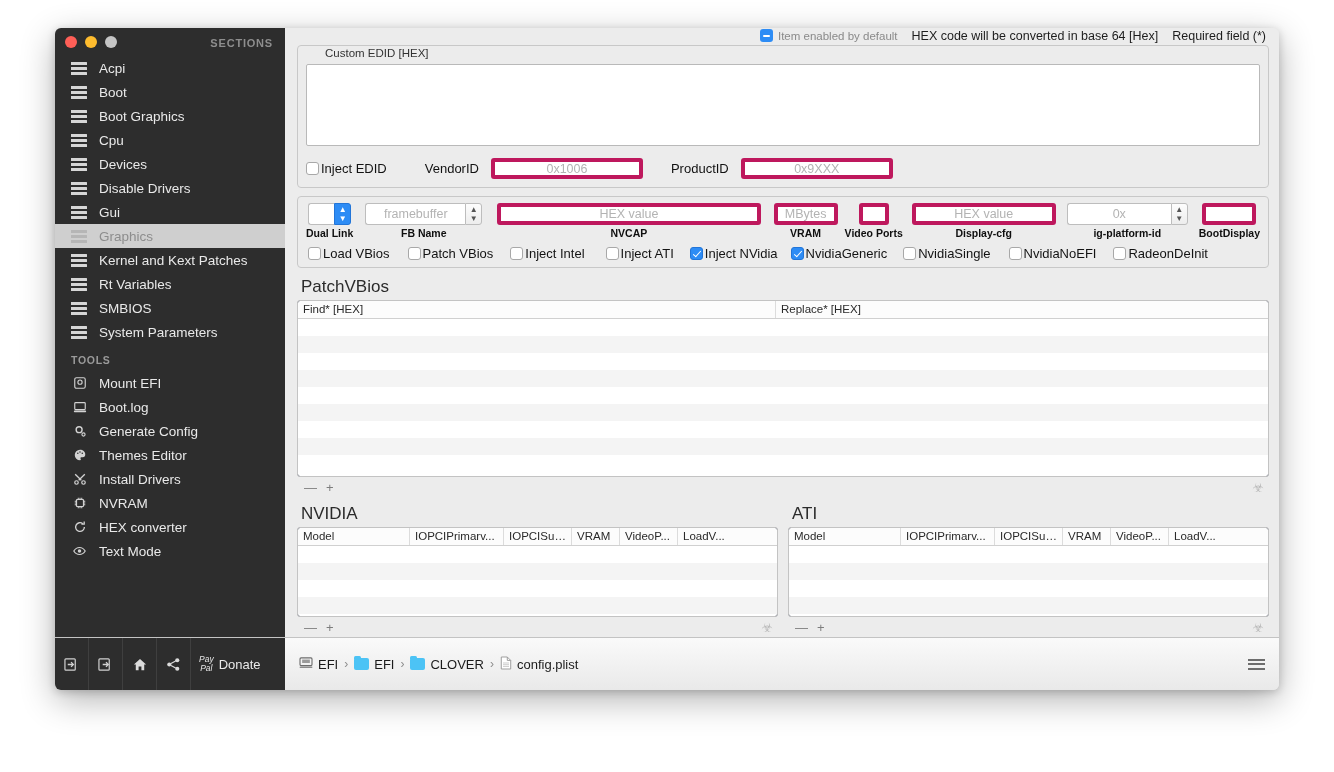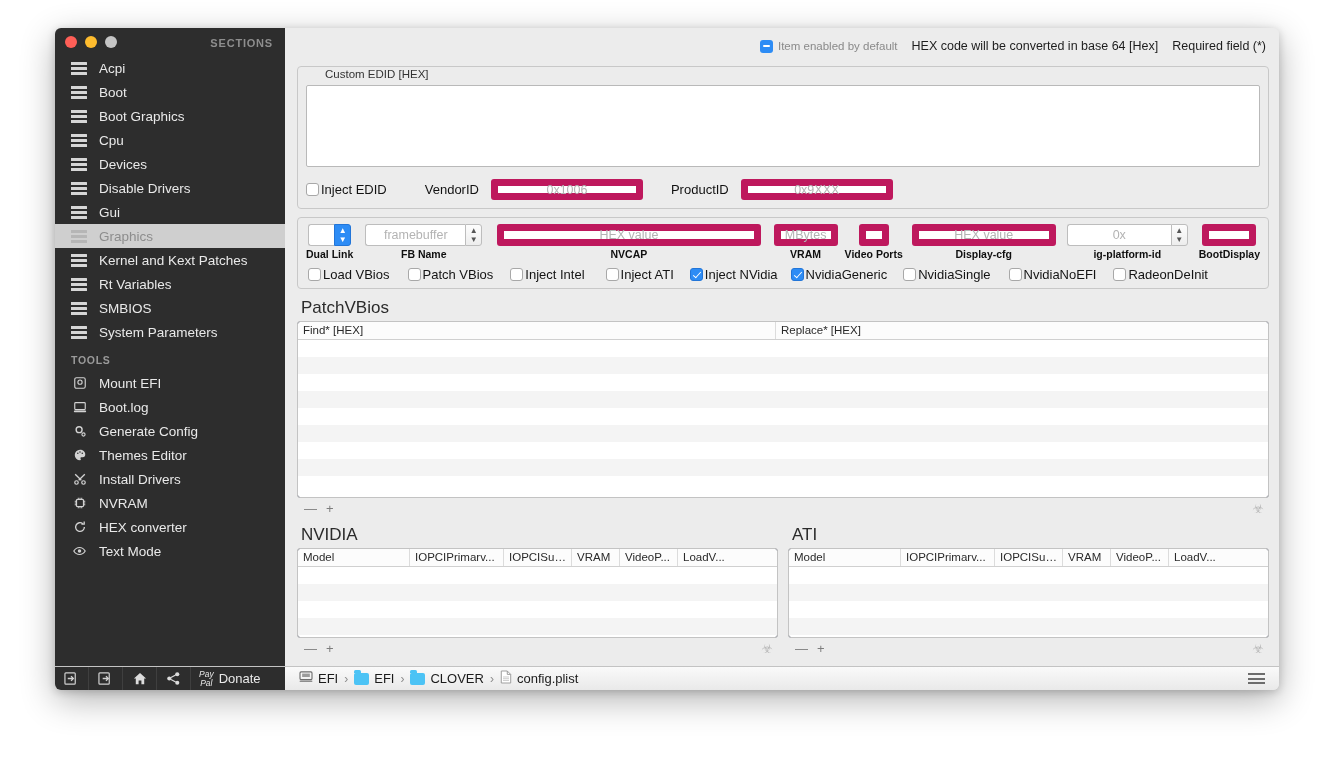--- a/index.html
+++ b/index.html
@@ -193,21 +193,21 @@
     position: absolute;
     left: 4px; top: 1px;
     width: 3px; height: 7px;
     border: solid #fff;
     border-width: 0 1.8px 1.8px 0;
     transform: rotate(42deg);
   }
   .cb-label { display: inline-flex; align-items: center; gap: 2px; cursor: default; }
   .txtfield {
     background: #fff;
-    border: 7px solid #be185d;
+    border: 4px solid #be185d;
     border-radius: 3px;
     height: 21px;
     font-size: 12.5px;
     color: #b3b3b3;
     display: flex;
     align-items: center;
     justify-content: center;
     font-family: "Liberation Sans", sans-serif;
   }
   .fld-label { font-size: 13px; color: #111; }
@@ -312,21 +312,21 @@
   }
   .pm { display: flex; gap: 9px; user-select:none; }
   .pm span { cursor: default; }
   .grab-icon { opacity: 0.45; }
 
   .split { display: flex; gap: 10px; margin-top: 4px; }
   .split > div { flex: 1; min-width: 0; }
 
   
   .bottombar {
-    height: 24px;
+    height: 53px;
     display: flex;
     align-items: stretch;
     background: linear-gradient(#fafafa,#e9e9e9);
     border-top: 1px solid #c3c3c3;
     flex-shrink: 0;
   }
   .bb-left {
     width: 230px;
     background: #2d2d2d;
     display: flex;

